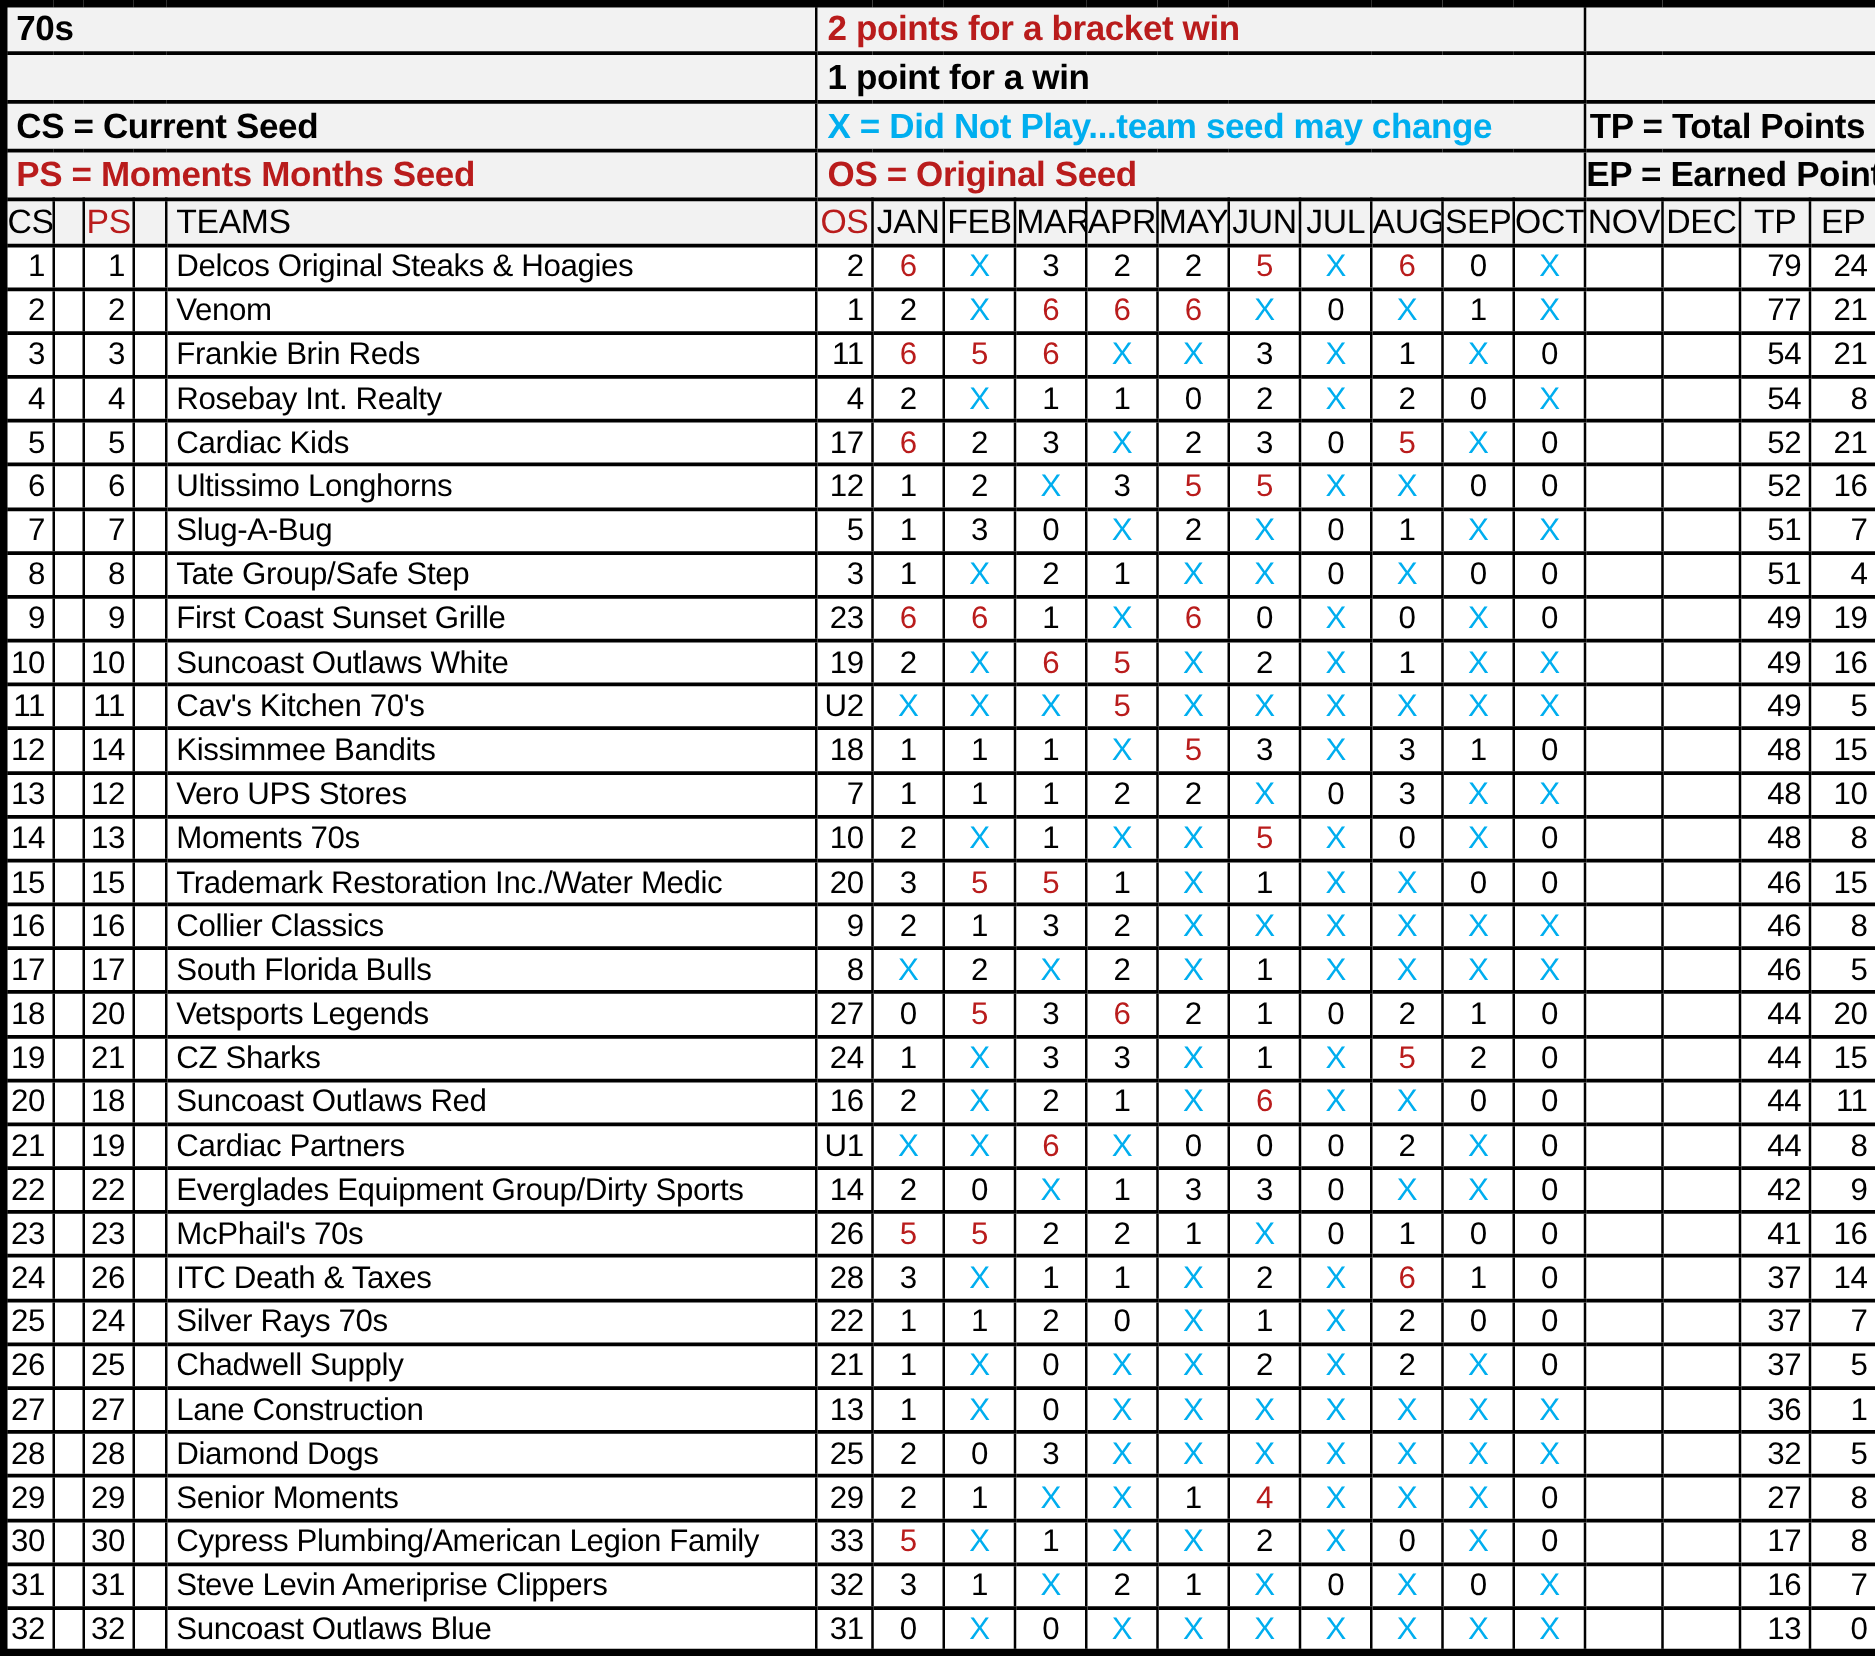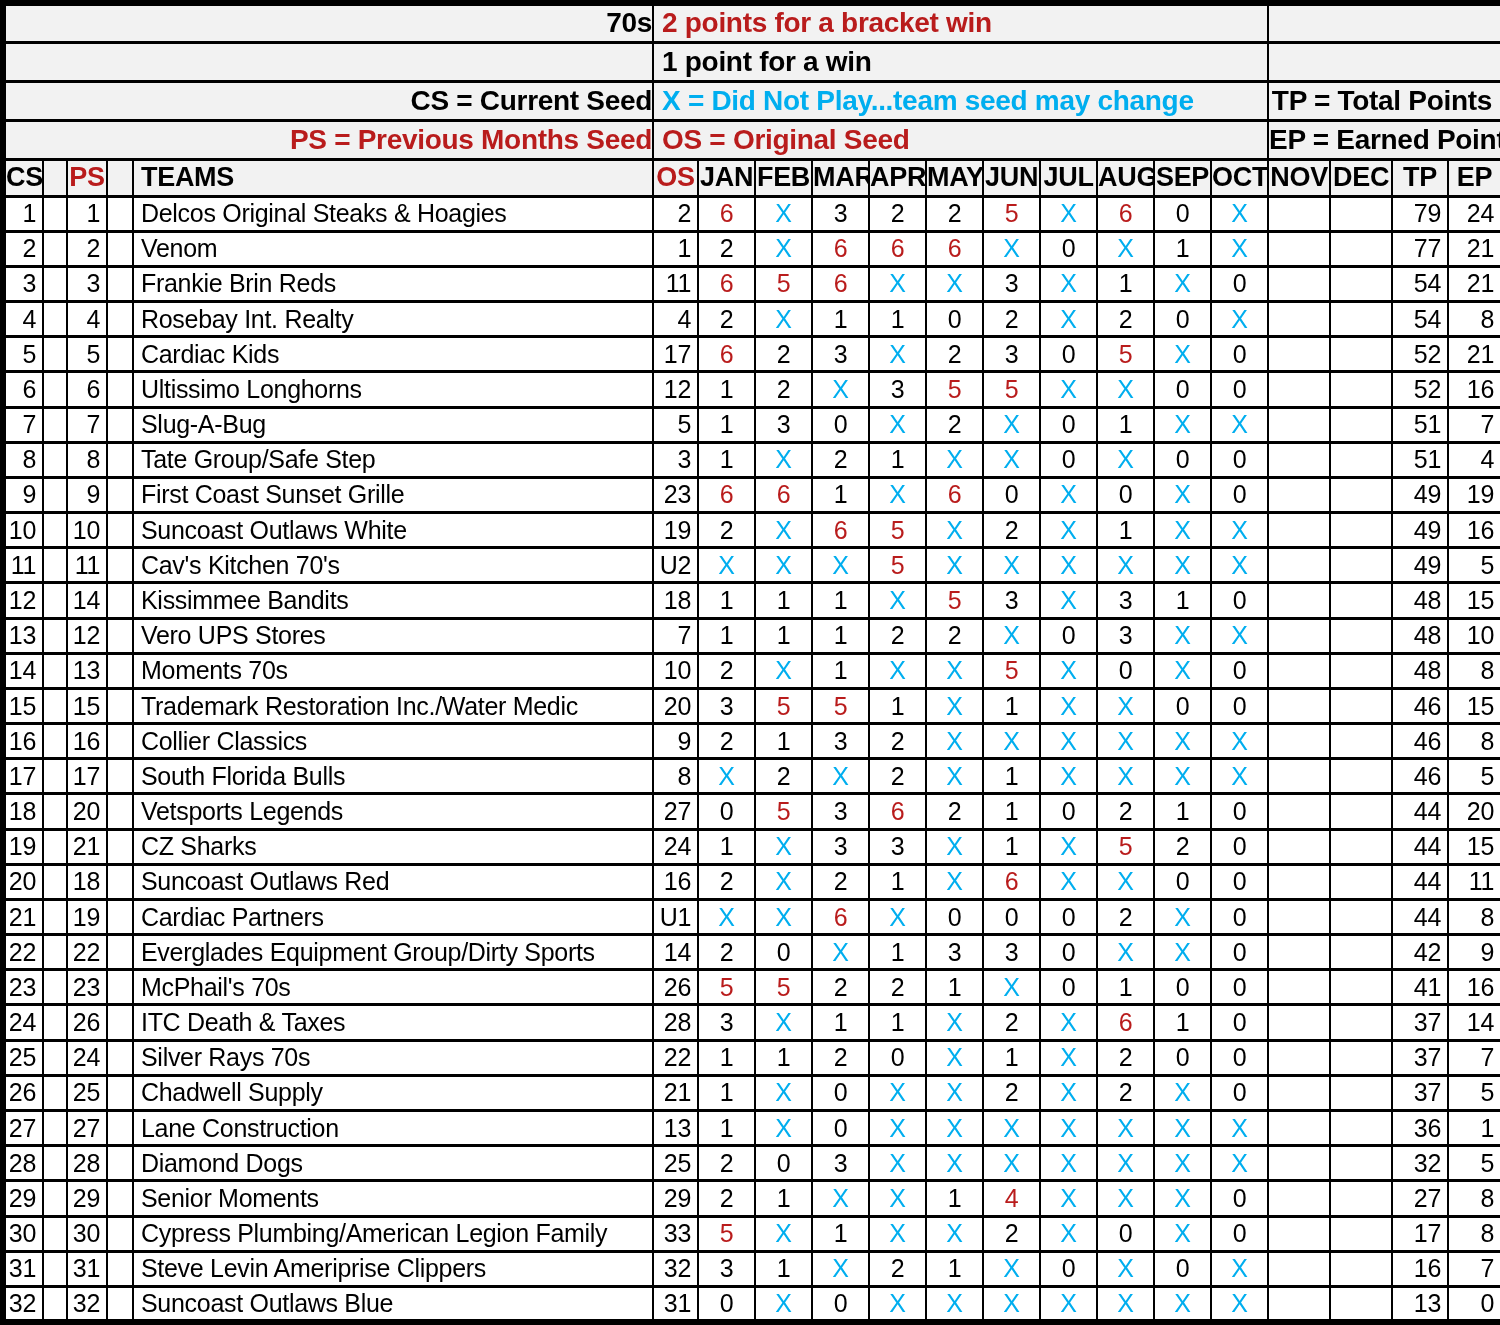--- a/index.html
+++ b/index.html
@@ -15,26 +15,26 @@
   }
   td,th {
     border:2px solid #000;
     border-top-width:3px; border-bottom-width:3px;
     padding:0; overflow:hidden; white-space:nowrap;
     vertical-align:middle;
   }
   
   tr.legend-row { height:39px; }
   tr.legend-row td { background:#f2f2f2; font-size:28px; font-weight:bold; }
-  .lleft  { text-align:right;  padding-left:7px; }
+  .lleft  { text-align:left;  padding-left:7px; }
   .lmid   { text-align:left;  padding-left:8px; }
   .lright { text-align:right; padding-right:8px; }
   
   tr.cols-row { height:36px; }
-  tr.cols-row th { background:#f2f2f2; font-size:27px; font-weight:bold; text-align:center; }
+  tr.cols-row th { background:#f2f2f2; font-size:27px; font-weight:normal; text-align:center; }
   tr.cols-row th.teams-h { text-align:left; padding-left:7px;margin-top:40px; }
   
   tr.data-row { height:35px; background:#fff; }
   tr.data-row td { font-size:25px; font-weight:normal; }
   td.num  { text-align:right; padding-right:6px; }
   td.team { text-align:left;  padding-left:7px;margin-left:44px; }
   td.month{ text-align:center; font-weight:bold; }
   td.sp   { background:#fff; }
   .red  { color:#b91c1c; }
   .blue { color:#00aeef; }
@@ -77,21 +77,21 @@
       <td class="lleft" colspan="5"></td>
       <td class="lmid" colspan="11">1 point for a win</td>
       <td class="lright" colspan="4"></td>
     </tr>
     <tr class="legend-row">
       <td class="lleft" colspan="5">CS = Current Seed</td>
       <td class="lmid blue" colspan="11">X = Did Not Play...team seed may change</td>
       <td class="lright" colspan="4">TP = Total Points</td>
     </tr>
     <tr class="legend-row">
-      <td class="lleft red" colspan="5">PS = Previous Months Seed</td>
+      <td class="lleft red" colspan="5">PS = Moments Months Seed</td>
       <td class="lmid red" colspan="11">OS = Original Seed</td>
       <td class="lright" colspan="4">EP = Earned Points</td>
     </tr>
     <tr class="cols-row">
       <th>CS</th>
       <th></th>
       <th class="red">PS</th>
       <th></th>
       <th class="teams-h">TEAMS</th>
       <th class="red">OS</th>

